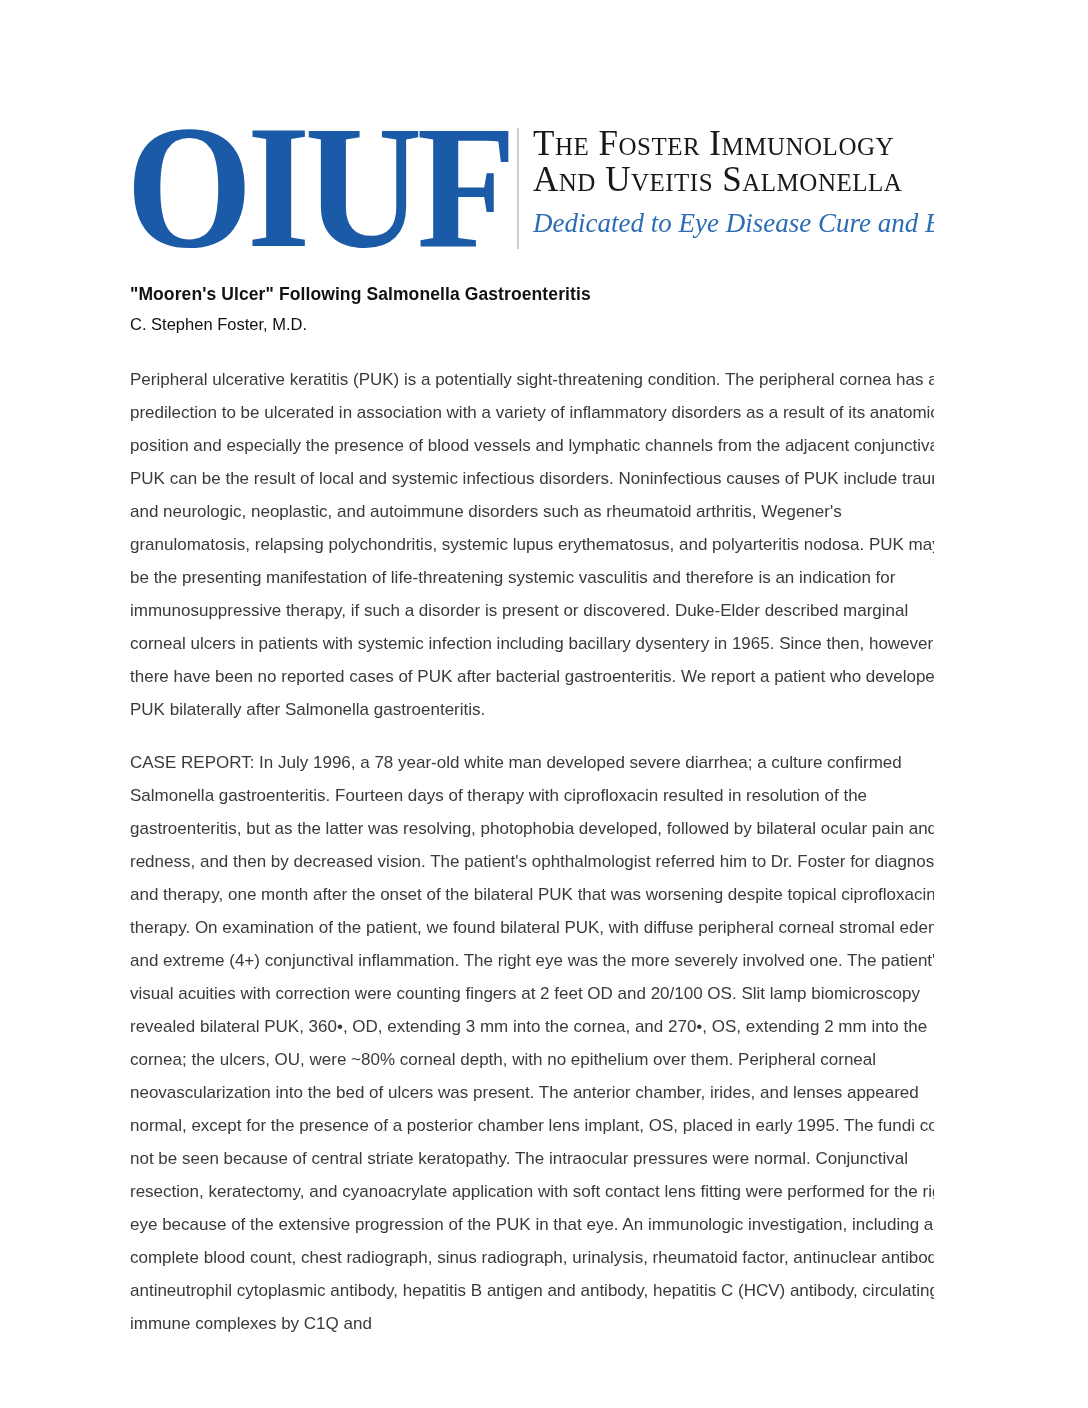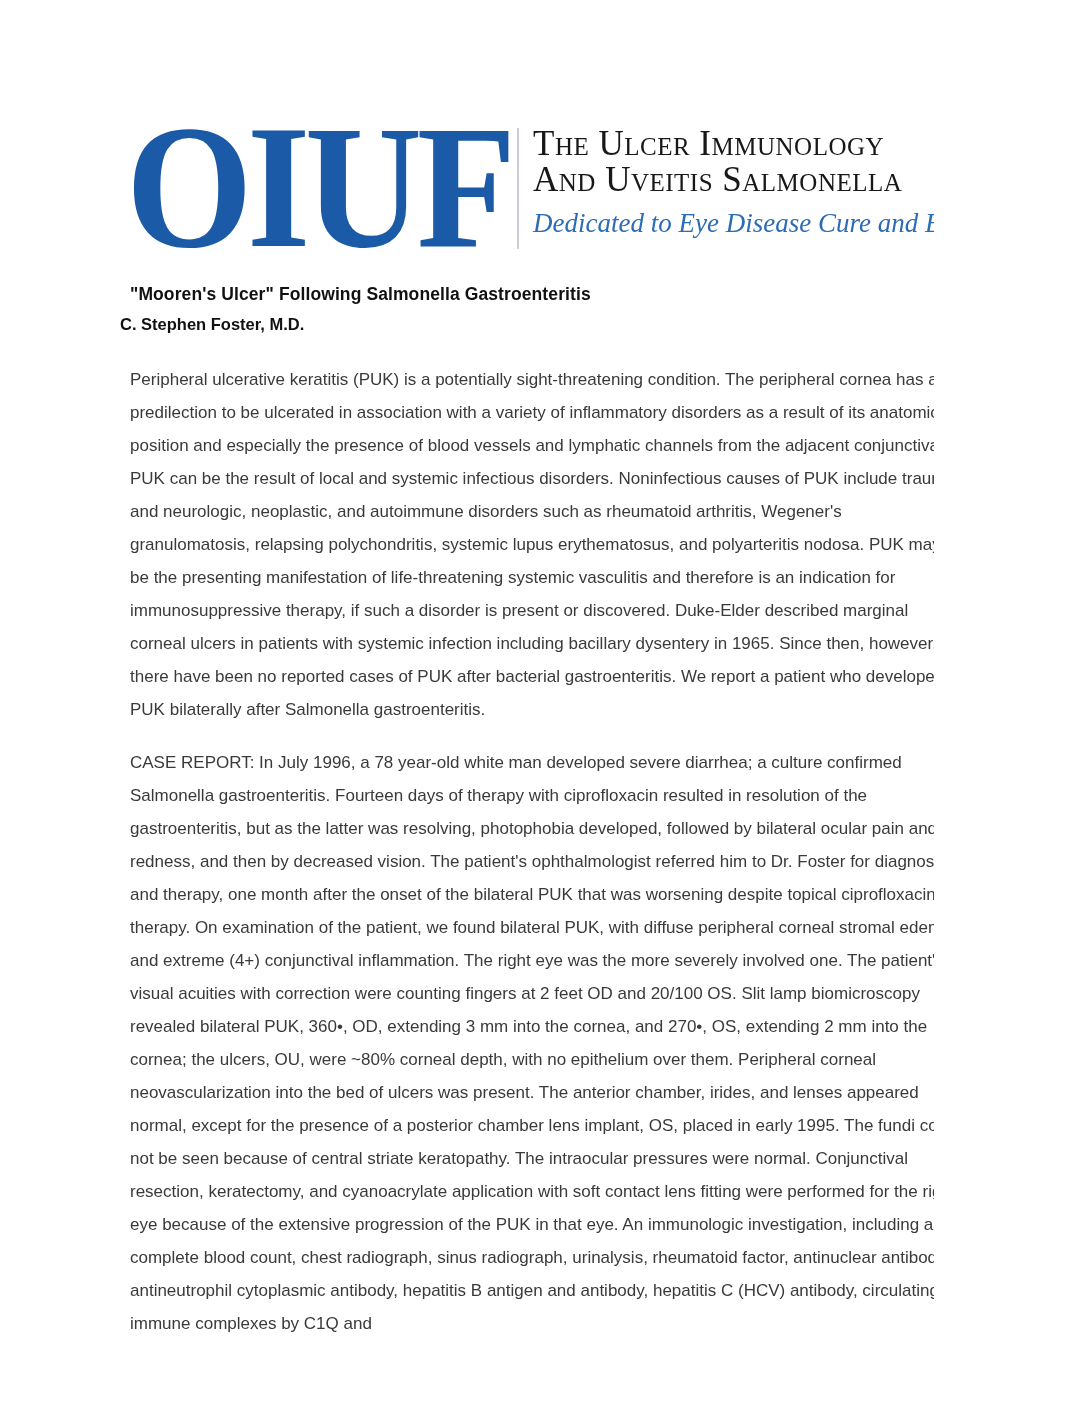--- a/index.html
+++ b/index.html
@@ -66,24 +66,24 @@
     position: absolute;
     left: 130px;
     top: 272px;
     font-size: 17.5px;
     font-weight: bold;
     color: #111111;
     letter-spacing: 0.1px;
   }
   .article-author {
     position: absolute;
-    left: 120px;
+    left: 130px;
     top: 315px;
     font-size: 16.5px;
-    font-weight: bold;
+    font-weight: normal;
     color: #111111;
   }
   .article-body {
     position: absolute;
     left: 130px;
     top: 363px;
     width: 832px;
     font-size: 17px;
     line-height: 33px;
     color: #3a3a3a;
@@ -94,21 +94,21 @@
 </style>
 </head>
 <body>
 
 <div class="page">
 
   <div>
     <div class="logo-acronym">OIUF</div>
     <div class="logo-divider"></div>
     <div class="logo-textblock">
-      <div class="logo-name-line">The Ulcer Immunology</div>
+      <div class="logo-name-line">The Foster Immunology</div>
       <div class="logo-name-line">And Uveitis Salmonella</div>
       <div class="logo-tagline">Dedicated to Eye Disease Cure and Education</div>
     </div>
   </div>
 
   <h1 class="article-title">"Mooren's Ulcer" Following Salmonella Gastroenteritis</h1>
 
   <div class="article-author">C. Stephen Foster, M.D.</div>
 
   <div class="article-body">

